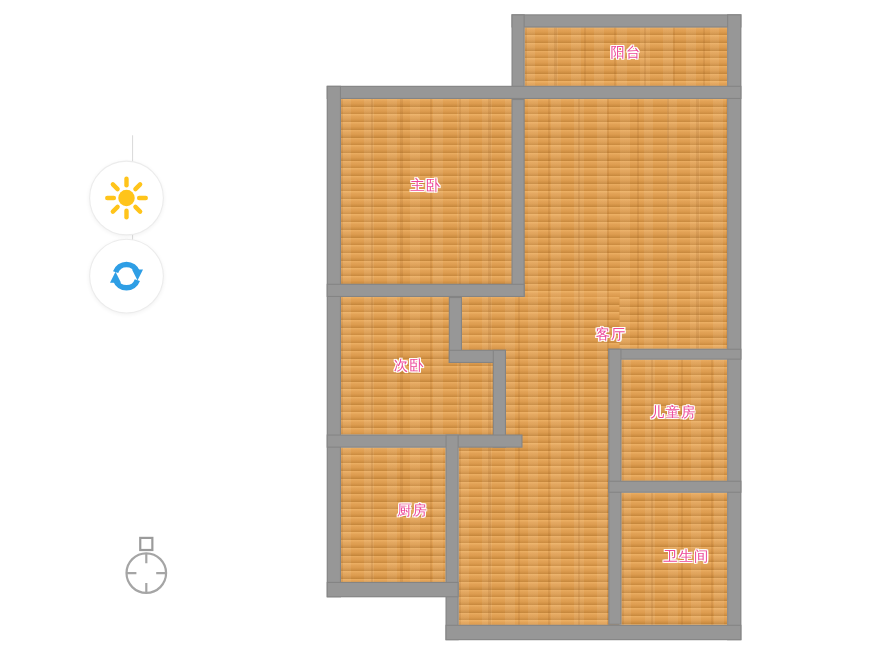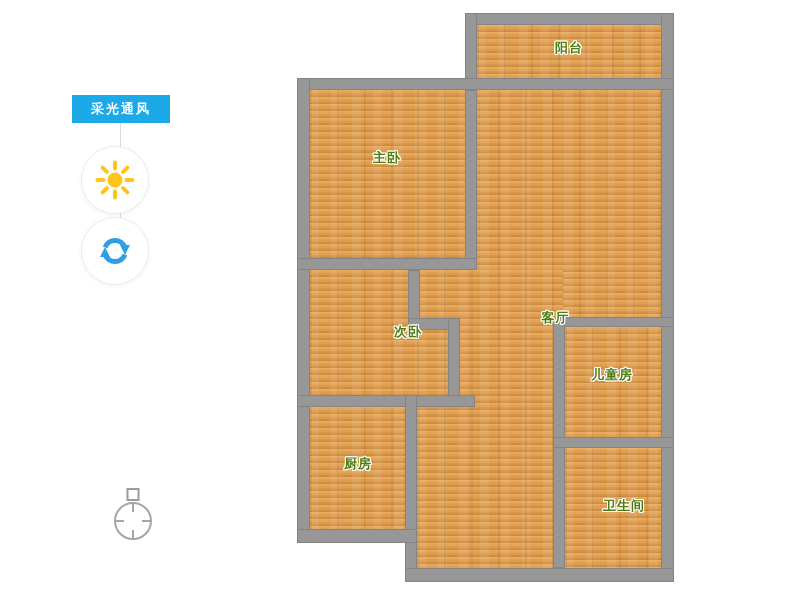--- a/index.html
+++ b/index.html
@@ -15,21 +15,21 @@
       repeating-linear-gradient(90deg, rgba(131,72,16,0.12) 0px, rgba(131,72,16,0.12) 2px, rgba(255,255,255,0) 2px, rgba(255,255,255,0) 27px),
       repeating-linear-gradient(90deg, rgba(255,255,255,0.07) 0px, rgba(255,255,255,0.07) 9px, rgba(255,255,255,0) 9px, rgba(255,255,255,0) 21px),
       repeating-linear-gradient(180deg, #ecaf63 0px, #e2a256 2px, #dd9c4f 4px, #cf8f43 6px, #c5873c 7px);
   }
   .wall{
     position:absolute;background:#979797;
     border:1px solid rgba(0,0,0,0.12);box-sizing:border-box;
   }
   .room-label{
     position:absolute;transform:translate(-50%,-50%);
-    font-size:13px;font-weight:700;color:#4d7c0f;letter-spacing:1px;white-space:nowrap;
+    font-size:13px;font-weight:400;color:#ec4899;letter-spacing:1px;white-space:nowrap;
     text-shadow:-1px -1px 0 #fff,1px -1px 0 #fff,-1px 1px 0 #fff,1px 1px 0 #fff,
                  0 -1px 0 #fff,0 1px 0 #fff,-1px 0 0 #fff,1px 0 0 #fff;
   }
   
   .badge{
     position:absolute;left:72px;top:95px;width:98px;height:28px;
     background:#1ba9e8;color:#fff;font-size:13px;font-weight:600;letter-spacing:2px;
     display:flex;align-items:center;justify-content:center;border:none;cursor:pointer;
   }
   .connector{position:absolute;left:120px;top:123px;width:1px;height:130px;background:#dcdcdc;}
@@ -70,31 +70,30 @@
     <div class="wall" style="left:448px;top:318px;width:12px;height:89px;"></div>
     <div class="wall" style="left:297px;top:395px;width:178px;height:12px;"></div>
     <div class="wall" style="left:405px;top:395px;width:12px;height:187px;"></div>
     <div class="wall" style="left:297px;top:529px;width:120px;height:14px;"></div>
     <div class="wall" style="left:405px;top:568px;width:269px;height:14px;"></div>
     <div class="wall" style="left:553px;top:317px;width:121px;height:10px;"></div>
     <div class="wall" style="left:553px;top:317px;width:12px;height:251px;"></div>
     <div class="wall" style="left:553px;top:437px;width:121px;height:11px;"></div>
 
     <span class="room-label" style="left:569px;top:48px;">阳台</span>
-    <span class="room-label" style="left:387px;top:158px;">主卧</span>
-    <span class="room-label" style="left:532px;top:318px;padding-left:47px;">客厅</span>
-    <span class="room-label" style="left:372px;top:332px;margin-left:36px;">次卧</span>
+    <span class="room-label" style="left:387px;top:169px;">主卧</span>
+    <span class="room-label" style="left:532px;top:304px;padding-left:47px;">客厅</span>
+    <span class="room-label" style="left:372px;top:332px;">次卧</span>
     <span class="room-label" style="left:612px;top:375px;">儿童房</span>
-    <span class="room-label" style="left:358px;top:464px;">厨房</span>
+    <span class="room-label" style="left:375px;top:464px;">厨房</span>
     <span class="room-label" style="left:624px;top:506px;">卫生间</span>
   </div>
 
   <div class="connector"></div>
 
-  <button class="badge">采光通风</button>
 
   <button class="circle-btn" id="btn-sun">
     <span style="display:flex;">
       <svg width="40" height="40" viewBox="0 0 40 40">
         <g stroke="#ffc41a" stroke-width="4" stroke-linecap="round">
           <line x1="31.5" y1="20" x2="37.5" y2="20"></line>
           <line x1="28.1" y1="28.1" x2="32.4" y2="32.4"></line>
           <line x1="20" y1="31.5" x2="20" y2="37.5"></line>
           <line x1="11.9" y1="28.1" x2="7.6" y2="32.4"></line>
           <line x1="8.5" y1="20" x2="2.5" y2="20"></line>

